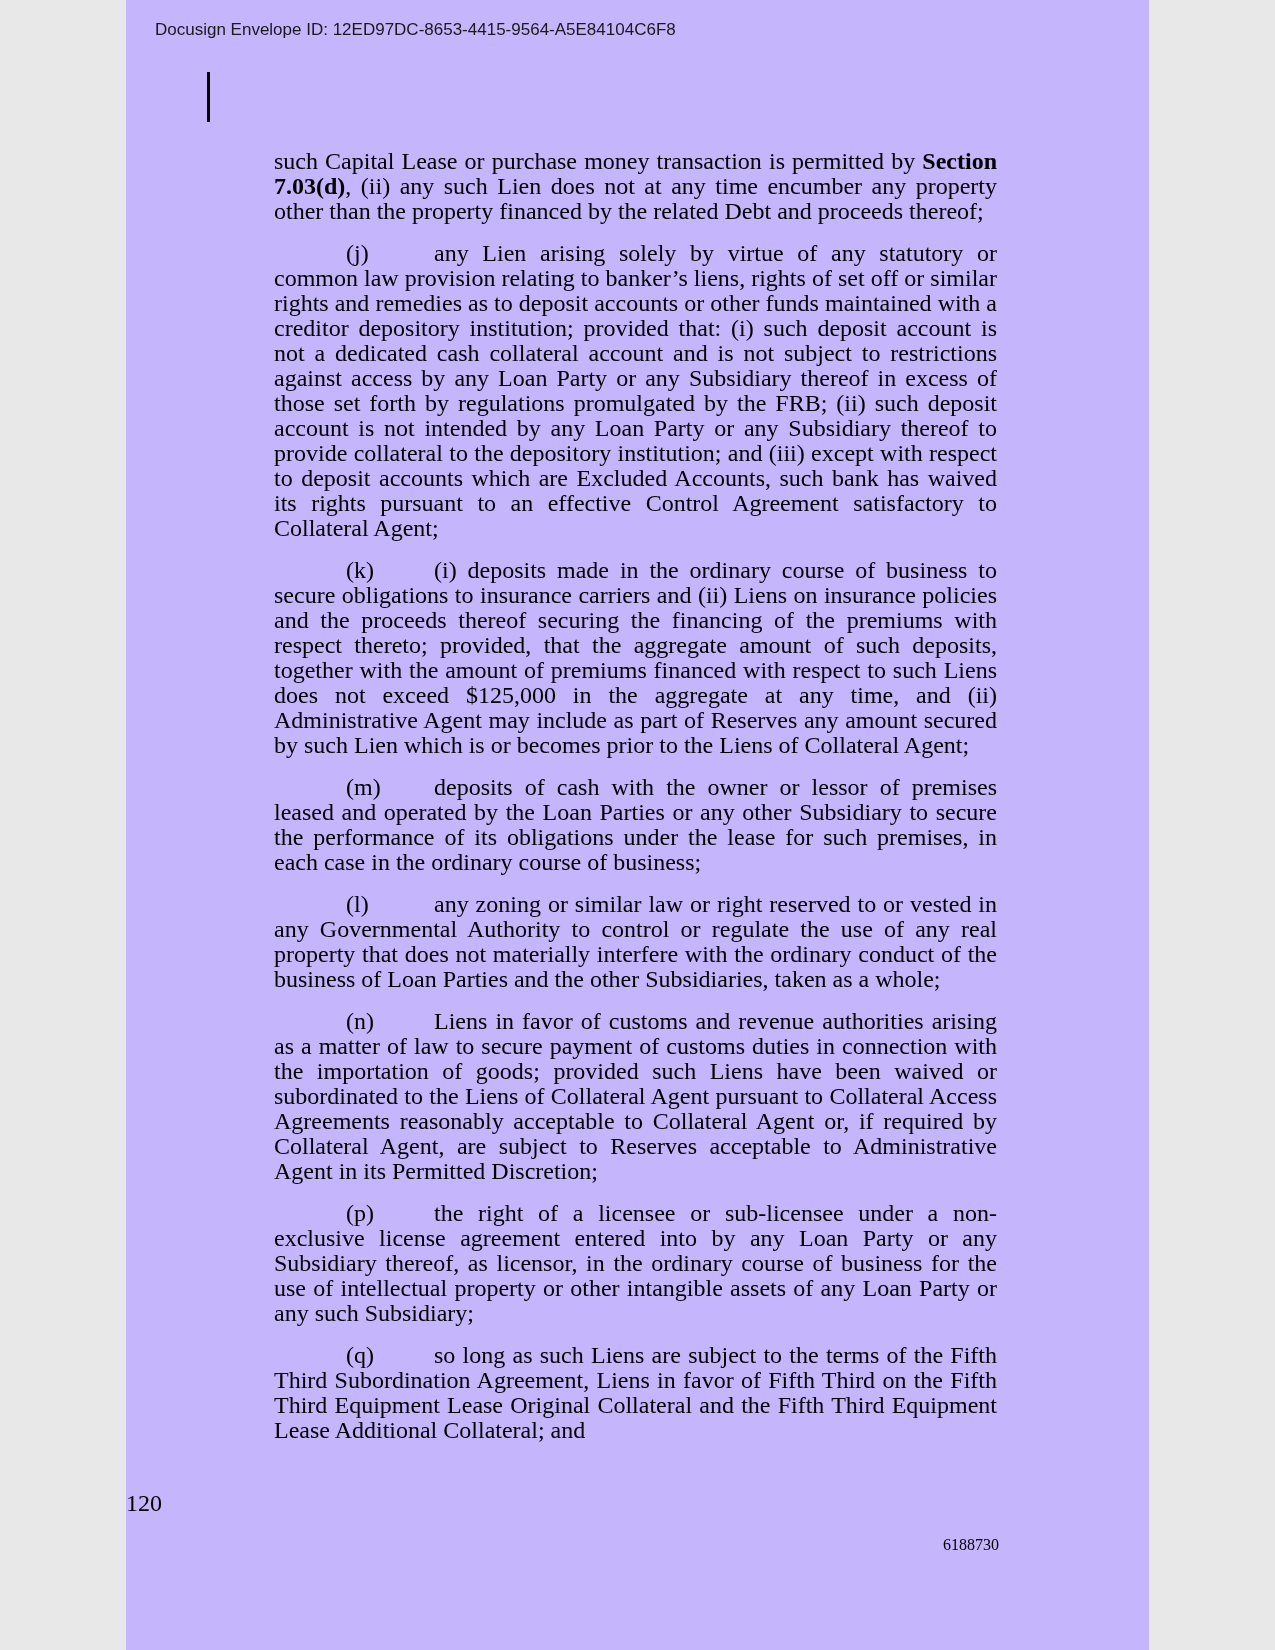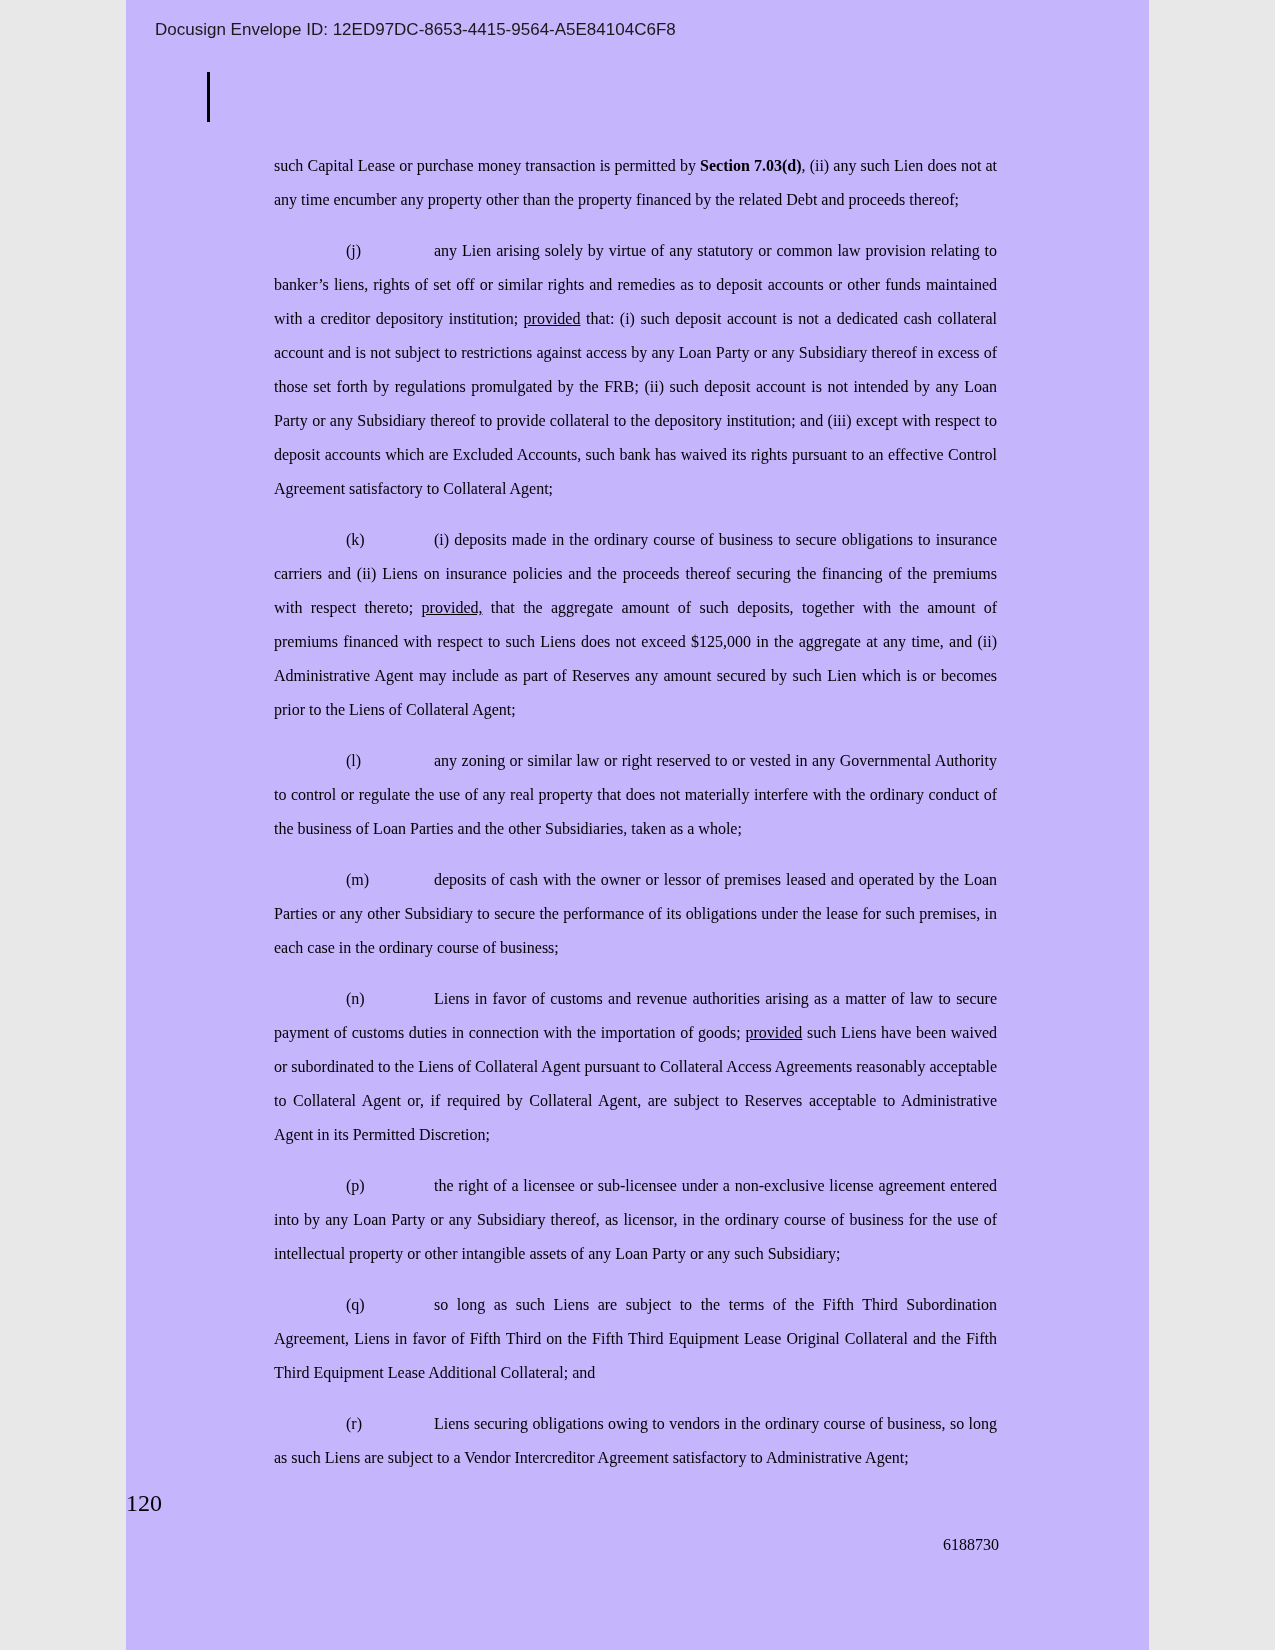--- a/index.html
+++ b/index.html
@@ -28,35 +28,35 @@
     top: 72px;
     width: 3px;
     height: 50px;
     background: #000000;
   }
   .content {
     position: absolute;
     left: 148px;
     right: 152px;
     top: 149px;
-    font-size: 16px;
-    line-height: 34px;
+    font-size: 24px;
+    line-height: 25px;
   }
   .para {
     margin: 0 0 17px 0;
     text-align: justify;
   }
   .para.labeled { text-indent: 72px; }
   .plabel {
     display: inline-block;
     width: 88px;
     text-indent: 0;
   }
   .bold { font-weight: bold; }
-  .underline { text-decoration: underline; }
+  .underline { }
   .page-number {
     position: absolute;
     left: 0;
     right: 0;
     top: 1490px;
     text-align: left;
     font-size: 24px;
   }
   .doc-number {
     position: absolute;
@@ -70,24 +70,23 @@
 
 <div class="page">
   <div class="ds-header">Docusign Envelope ID: 12ED97DC-8653-4415-9564-A5E84104C6F8</div>
 
   <div class="revision-mark"></div>
 
   <div class="content">
       <p class="para"><span>such Capital Lease or purchase money transaction is permitted by </span><span class="bold">Section 7.03(d)</span><span>, (ii) any such Lien does not at any time encumber any property other than the property financed by the related Debt and proceeds thereof;</span></p>
       <p class="para labeled"><span class="plabel">(j)</span><span>any Lien arising solely by virtue of any statutory or common law provision relating to banker’s liens, rights of set off or similar rights and remedies as to deposit accounts or other funds maintained with a creditor depository institution; </span><span class="underline">provided</span><span> that: (i) such deposit account is not a dedicated cash collateral account and is not subject to restrictions against access by any Loan Party or any Subsidiary thereof in excess of those set forth by regulations promulgated by the FRB; (ii) such deposit account is not intended by any Loan Party or any Subsidiary thereof to provide collateral to the depository institution; and (iii) except with respect to deposit accounts which are Excluded Accounts, such bank has waived its rights pursuant to an effective Control Agreement satisfactory to Collateral Agent;</span></p>
       <p class="para labeled"><span class="plabel">(k)</span><span>(i) deposits made in the ordinary course of business to secure obligations to insurance carriers and (ii) Liens on insurance policies and the proceeds thereof securing the financing of the premiums with respect thereto; </span><span class="underline">provided,</span><span> that the aggregate amount of such deposits, together with the amount of premiums financed with respect to such Liens does not exceed $125,000 in the aggregate at any time, and (ii) Administrative Agent may include as part of Reserves any amount secured by such Lien which is or becomes prior to the Liens of Collateral Agent;</span></p>
+      <p class="para labeled"><span class="plabel">(m)</span><span>deposits of cash with the owner or lessor of premises leased and operated by the Loan Parties or any other Subsidiary to secure the performance of its obligations under the lease for such premises, in each case in the ordinary course of business;</span></p>
       <p class="para labeled"><span class="plabel">(l)</span><span>any zoning or similar law or right reserved to or vested in any Governmental Authority to control or regulate the use of any real property that does not materially interfere with the ordinary conduct of the business of Loan Parties and the other Subsidiaries, taken as a whole;</span></p>
-      <p class="para labeled"><span class="plabel">(m)</span><span>deposits of cash with the owner or lessor of premises leased and operated by the Loan Parties or any other Subsidiary to secure the performance of its obligations under the lease for such premises, in each case in the ordinary course of business;</span></p>
       <p class="para labeled"><span class="plabel">(n)</span><span>Liens in favor of customs and revenue authorities arising as a matter of law to secure payment of customs duties in connection with the importation of goods; </span><span class="underline">provided</span><span> such Liens have been waived or subordinated to the Liens of Collateral Agent pursuant to Collateral Access Agreements reasonably acceptable to Collateral Agent or, if required by Collateral Agent, are subject to Reserves acceptable to Administrative Agent in its Permitted Discretion;</span></p>
       <p class="para labeled"><span class="plabel">(p)</span><span>the right of a licensee or sub-licensee under a non-exclusive license agreement entered into by any Loan Party or any Subsidiary thereof, as licensor, in the ordinary course of business for the use of intellectual property or other intangible assets of any Loan Party or any such Subsidiary;</span></p>
       <p class="para labeled"><span class="plabel">(q)</span><span>so long as such Liens are subject to the terms of the Fifth Third Subordination Agreement, Liens in favor of Fifth Third on the Fifth Third Equipment Lease Original Collateral and the Fifth Third Equipment Lease Additional Collateral; and</span></p>
-      <p class="para labeled"><span class="plabel">(r)</span><span>Liens securing obligations owing to vendors in the ordinary course of business, so long as such Liens are subject to a Vendor Intercreditor Agreement satisfactory to Administrative Agent;</span></p>
     </div>
 
   <div class="page-number">120</div>
 
   <div class="doc-number">6188730</div>
 </div>
 
 </body></html>

